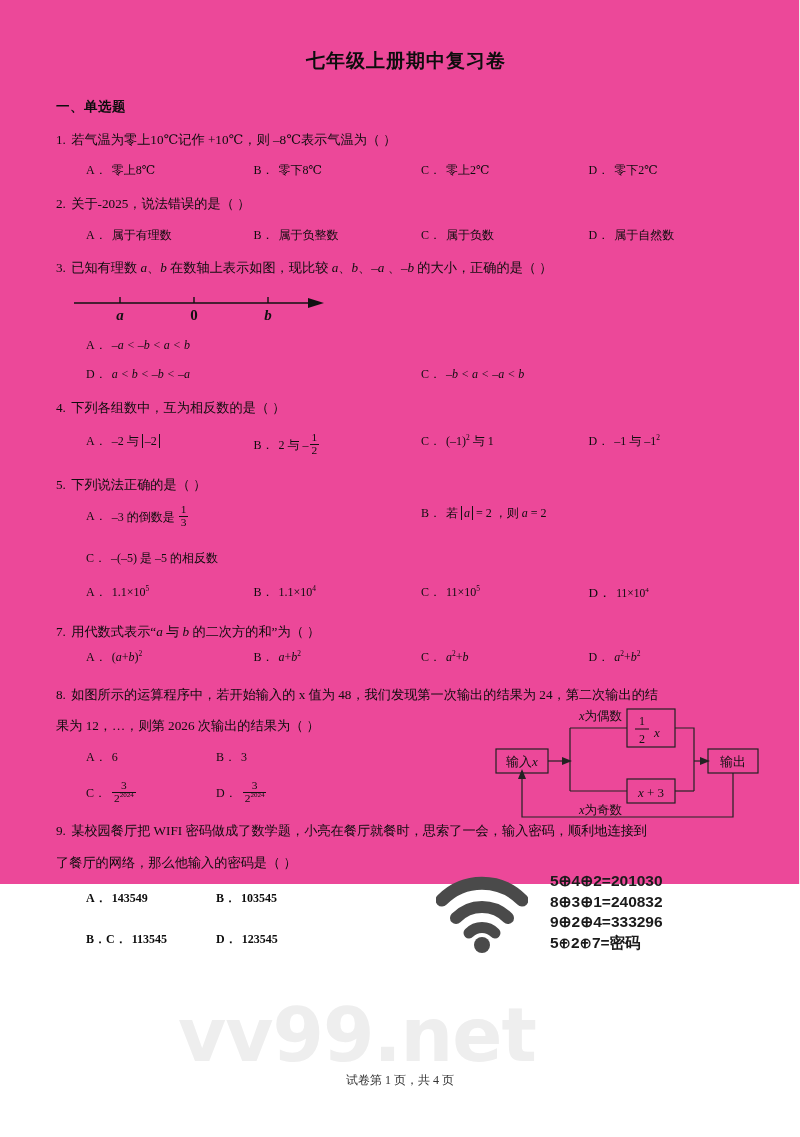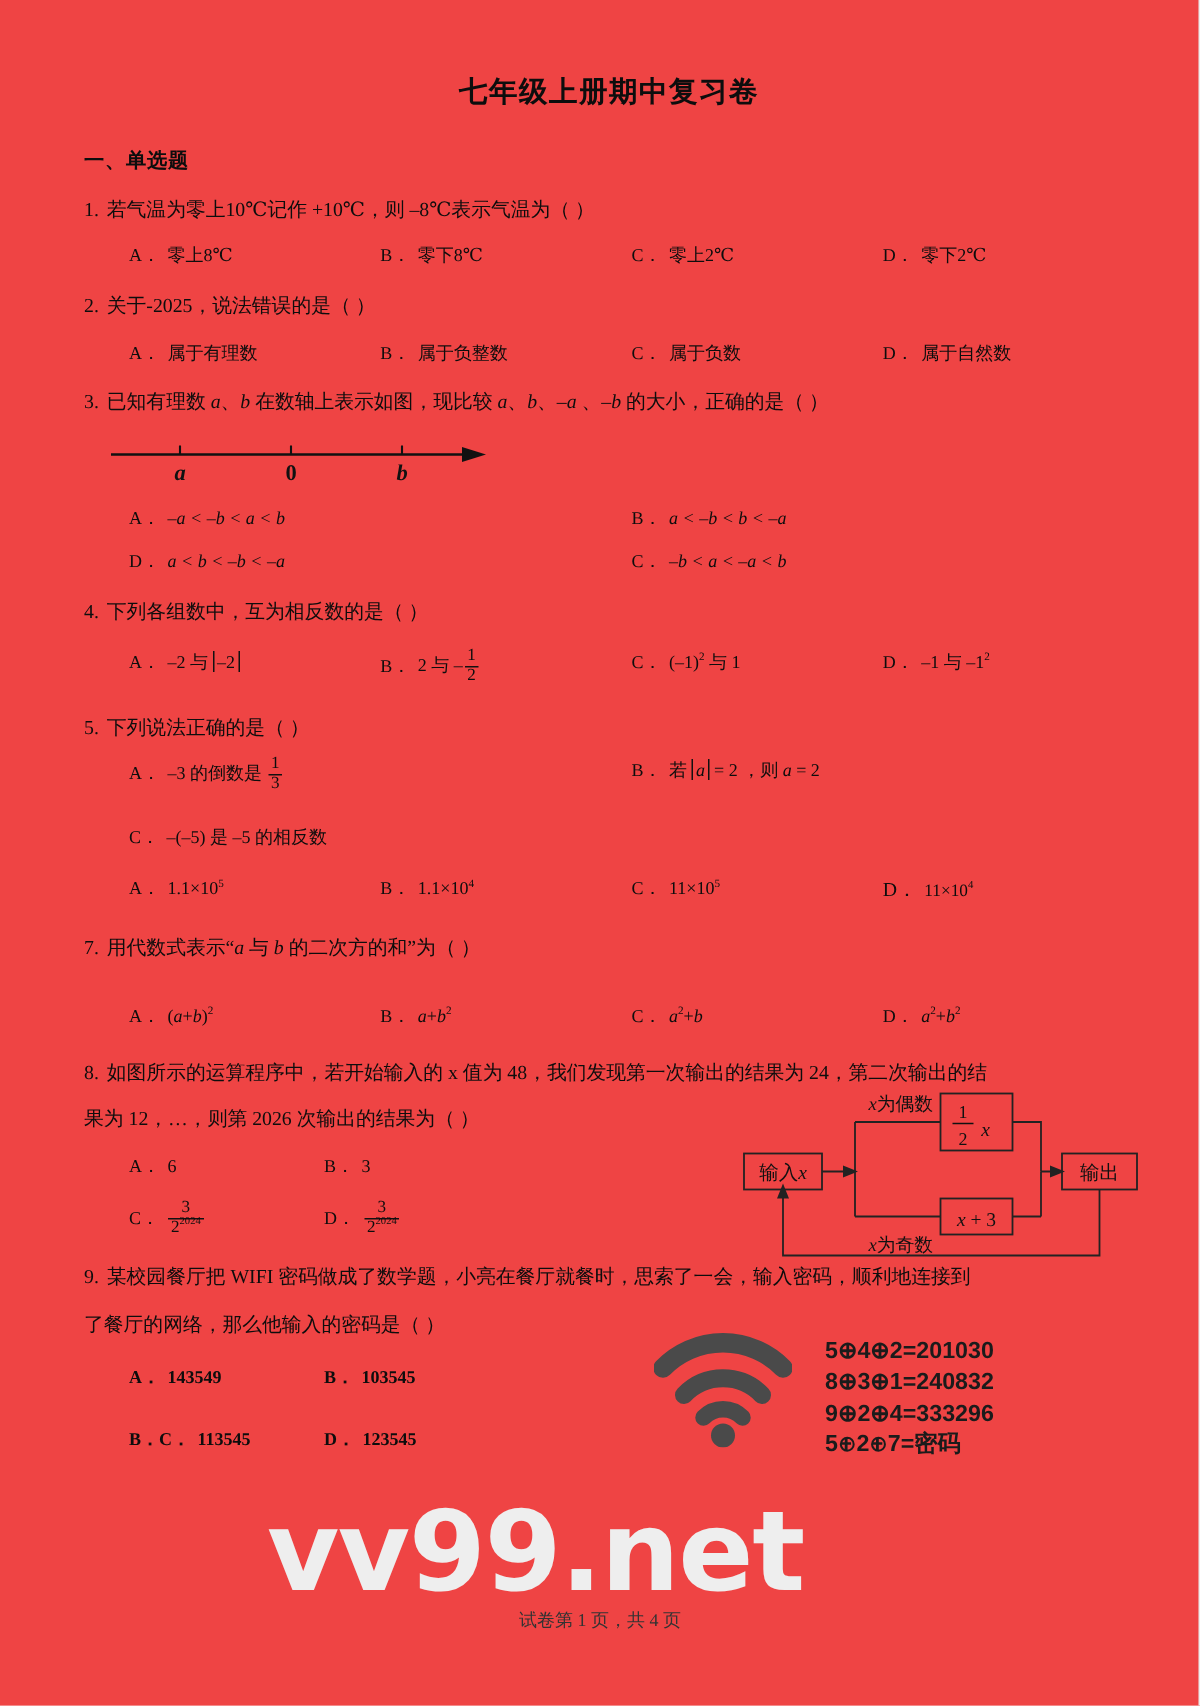--- a/index.html
+++ b/index.html
@@ -12,22 +12,22 @@
     height: 1137px;
     position: relative;
     font-family: "Liberation Serif", "DejaVu Serif", serif;
     color: #0d0d0d;
     overflow: hidden;
   }
   .page {
     position: absolute;
     left: 0; top: 0;
     width: 800px;
-    height: 1137px;
-    background: #ef4444;
+    height: 884px;
+    background: #ec4899;
     border-right: 1px solid #ececec;
     box-sizing: border-box;
   }
   .content {
     position: absolute;
     left: 56px;
     top: 0;
     width: 700px;
   }
 
@@ -99,21 +99,21 @@
   
   .q8-body { position: relative; }
   .flow { position: absolute; right: -6px; top: 22px; }
 
   
   .q9-figure {
     position: absolute;
     left: 380px;
     top: 46px;
     display: flex;
-    align-items: flex-start;
+    align-items: flex-end;
   }
   .wifi-eqs {
     font-family: "Liberation Sans", sans-serif;
     font-weight: bold;
     font-size: 15.5px;
     line-height: 1.33;
     margin-left: 22px;
     margin-top: 4px;
     color: #1b1b1b;
     white-space: nowrap;
@@ -194,21 +194,20 @@
           <line x1="196" y1="10" x2="196" y2="16" stroke="#111" stroke-width="1.4"></line>
           <text x="48" y="33" font-size="15" font-family="Liberation Serif, serif" font-style="italic" font-weight="bold" text-anchor="middle" fill="#111">a</text>
           <text x="122" y="33" font-size="15" font-family="Liberation Serif, serif" font-weight="bold" text-anchor="middle" fill="#111">0</text>
           <text x="196" y="33" font-size="15" font-family="Liberation Serif, serif" font-style="italic" font-weight="bold" text-anchor="middle" fill="#111">b</text>
         </svg>
       </div>
 
       <div class="opts rows">
         <div class="opt-row">
           <div class="opt"><span class="lbl">A．</span><i>–a &lt; –b &lt; a &lt; b</i></div>
-          <div class="opt"><span class="lbl">B．</span><i>a &lt; –b &lt; b &lt; –a</i></div>
         </div>
         <div class="opt-row">
           <div class="opt"><span class="lbl">D．</span><i>a &lt; b &lt; –b &lt; –a</i></div>
           <div class="opt"><span class="lbl">C．</span><i>–b &lt; a &lt; –a &lt; b</i></div>
         </div>
       </div>
     </div>
 
     <div class="q">
       <div class="q-stem">
@@ -246,21 +245,21 @@
         <div class="opt"><span class="lbl">C．</span><span>11×10</span><sup>5</sup></div>
         <div class="opt" style="font-size:11.5px;"><span class="lbl" style="font-size:13.2px;">D．</span><span>11×10</span><sup>4</sup></div>
       </div>
     </div>
 
     <div class="q" style="margin-top:18px;">
       <div class="q-stem">
         <span class="num">7.</span>
         <span>用代数式表示“<i>a</i> 与 <i>b</i> 的二次方的和”为（   ）</span>
       </div>
-      <div class="opts four" style="margin-top:26px;">
+      <div class="opts four" style="margin-top:6px;">
         <div class="opt"><span class="lbl">A．</span>(<i>a</i>+<i>b</i>)<sup>2</sup></div>
         <div class="opt"><span class="lbl">B．</span><i>a</i>+<i>b</i><sup>2</sup></div>
         <div class="opt"><span class="lbl">C．</span><i>a</i><sup>2</sup>+<i>b</i></div>
         <div class="opt"><span class="lbl">D．</span><i>a</i><sup>2</sup>+<i>b</i><sup>2</sup></div>
       </div>
     </div>
 
     <div class="q" style="margin-top:18px;">
       <div class="q8-body">
         <div class="q-stem">

